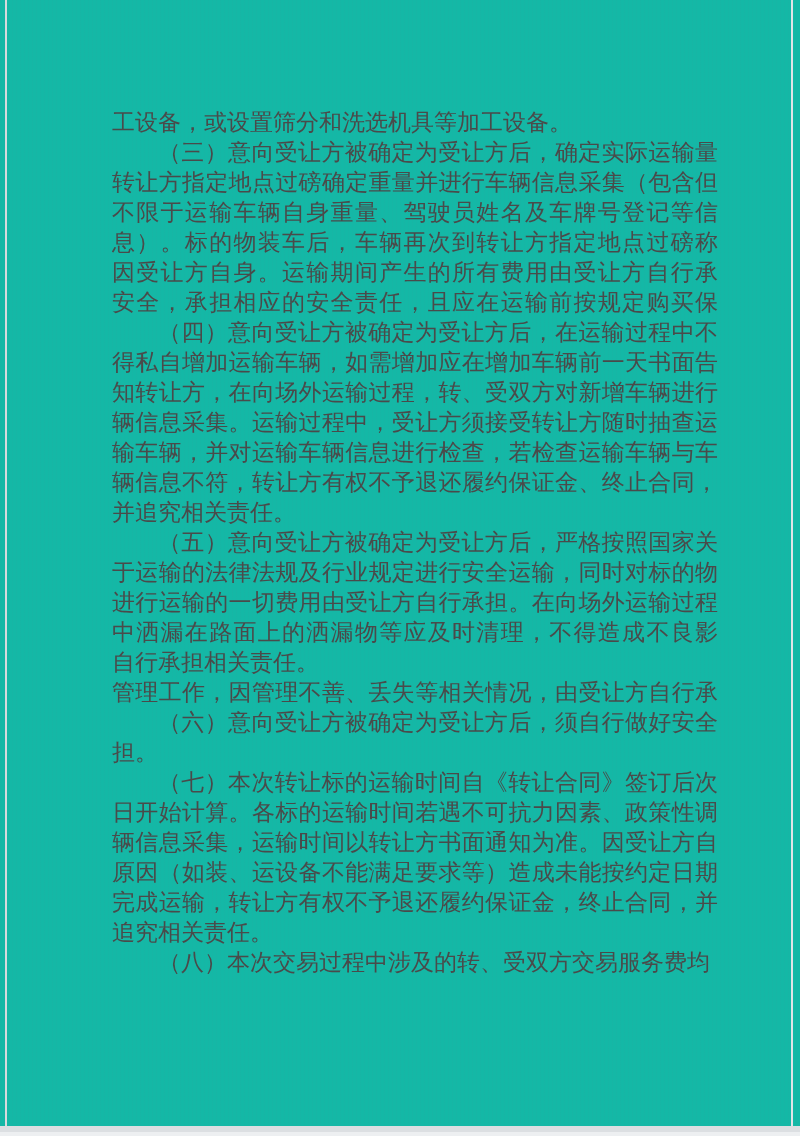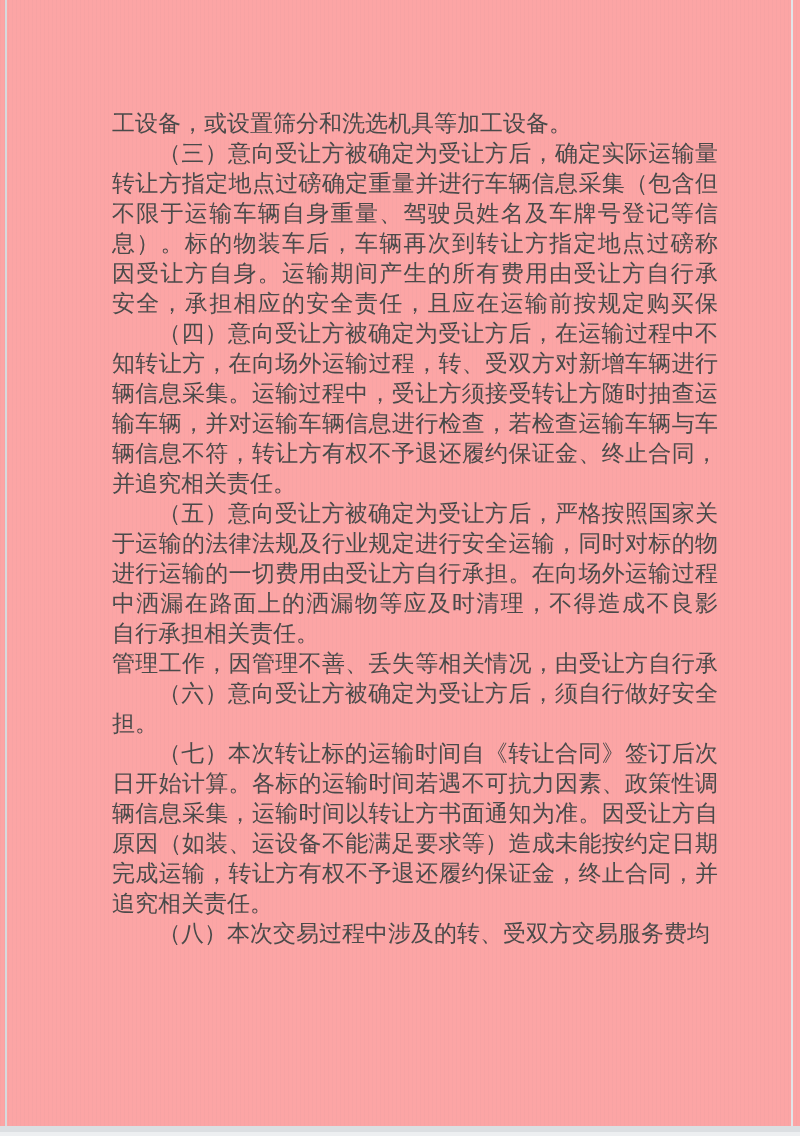--- a/index.html
+++ b/index.html
@@ -1,21 +1,21 @@
 <!DOCTYPE html>
 <html><head>
 <meta charset="utf-8">
 <style>
   html,body{margin:0;padding:0;background:#ffffff;}
   .page{
     position:relative;
     width:800px;height:1136px;
-    background:#fca5a5;
+    background:#14b8a6;
     overflow:hidden;
-    font-family:Liberation Sans, sans-serif;
+    font-family:Liberation Serif, serif;
   }
   
   .page::before{
     content:"";
     position:absolute;inset:0;
     background:repeating-linear-gradient(90deg,
       rgba(110,120,135,0.035) 0 1px,
       rgba(0,0,0,0) 1px 4px);
     pointer-events:none;
   }
@@ -81,20 +81,21 @@
       <div class="line ind">（三）意向受让方被确定为受让方后，确定实际运输量</div>
       <div class="line">转让方指定地点过磅确定重量并进行车辆信息采集（包含但</div>
       <div class="line">不限于运输车辆自身重量、驾驶员姓名及车牌号登记等信</div>
       <div class="line">息）。标的物装车后，车辆再次到转让方指定地点过磅称重，</div>
       <div class="line">因受让方自身。运输期间产生的所有费用由受让方自行承</div>
       <div class="line end">安全，承担相应的安全责任，且应在运输前按规定购买保险。</div>
     </div>
 
     <div class="para">
       <div class="line ind">（四）意向受让方被确定为受让方后，在运输过程中不</div>
+      <div class="line">得私自增加运输车辆，如需增加应在增加车辆前一天书面告</div>
       <div class="line">知转让方，在向场外运输过程，转、受双方对新增车辆进行车</div>
       <div class="line">辆信息采集。运输过程中，受让方须接受转让方随时抽查运</div>
       <div class="line">输车辆，并对运输车辆信息进行检查，若检查运输车辆与车</div>
       <div class="line">辆信息不符，转让方有权不予退还履约保证金、终止合同，</div>
       <div class="line end">并追究相关责任。</div>
     </div>
 
     <div class="para">
       <div class="line ind">（五）意向受让方被确定为受让方后，严格按照国家关</div>
       <div class="line">于运输的法律法规及行业规定进行安全运输，同时对标的物</div>

